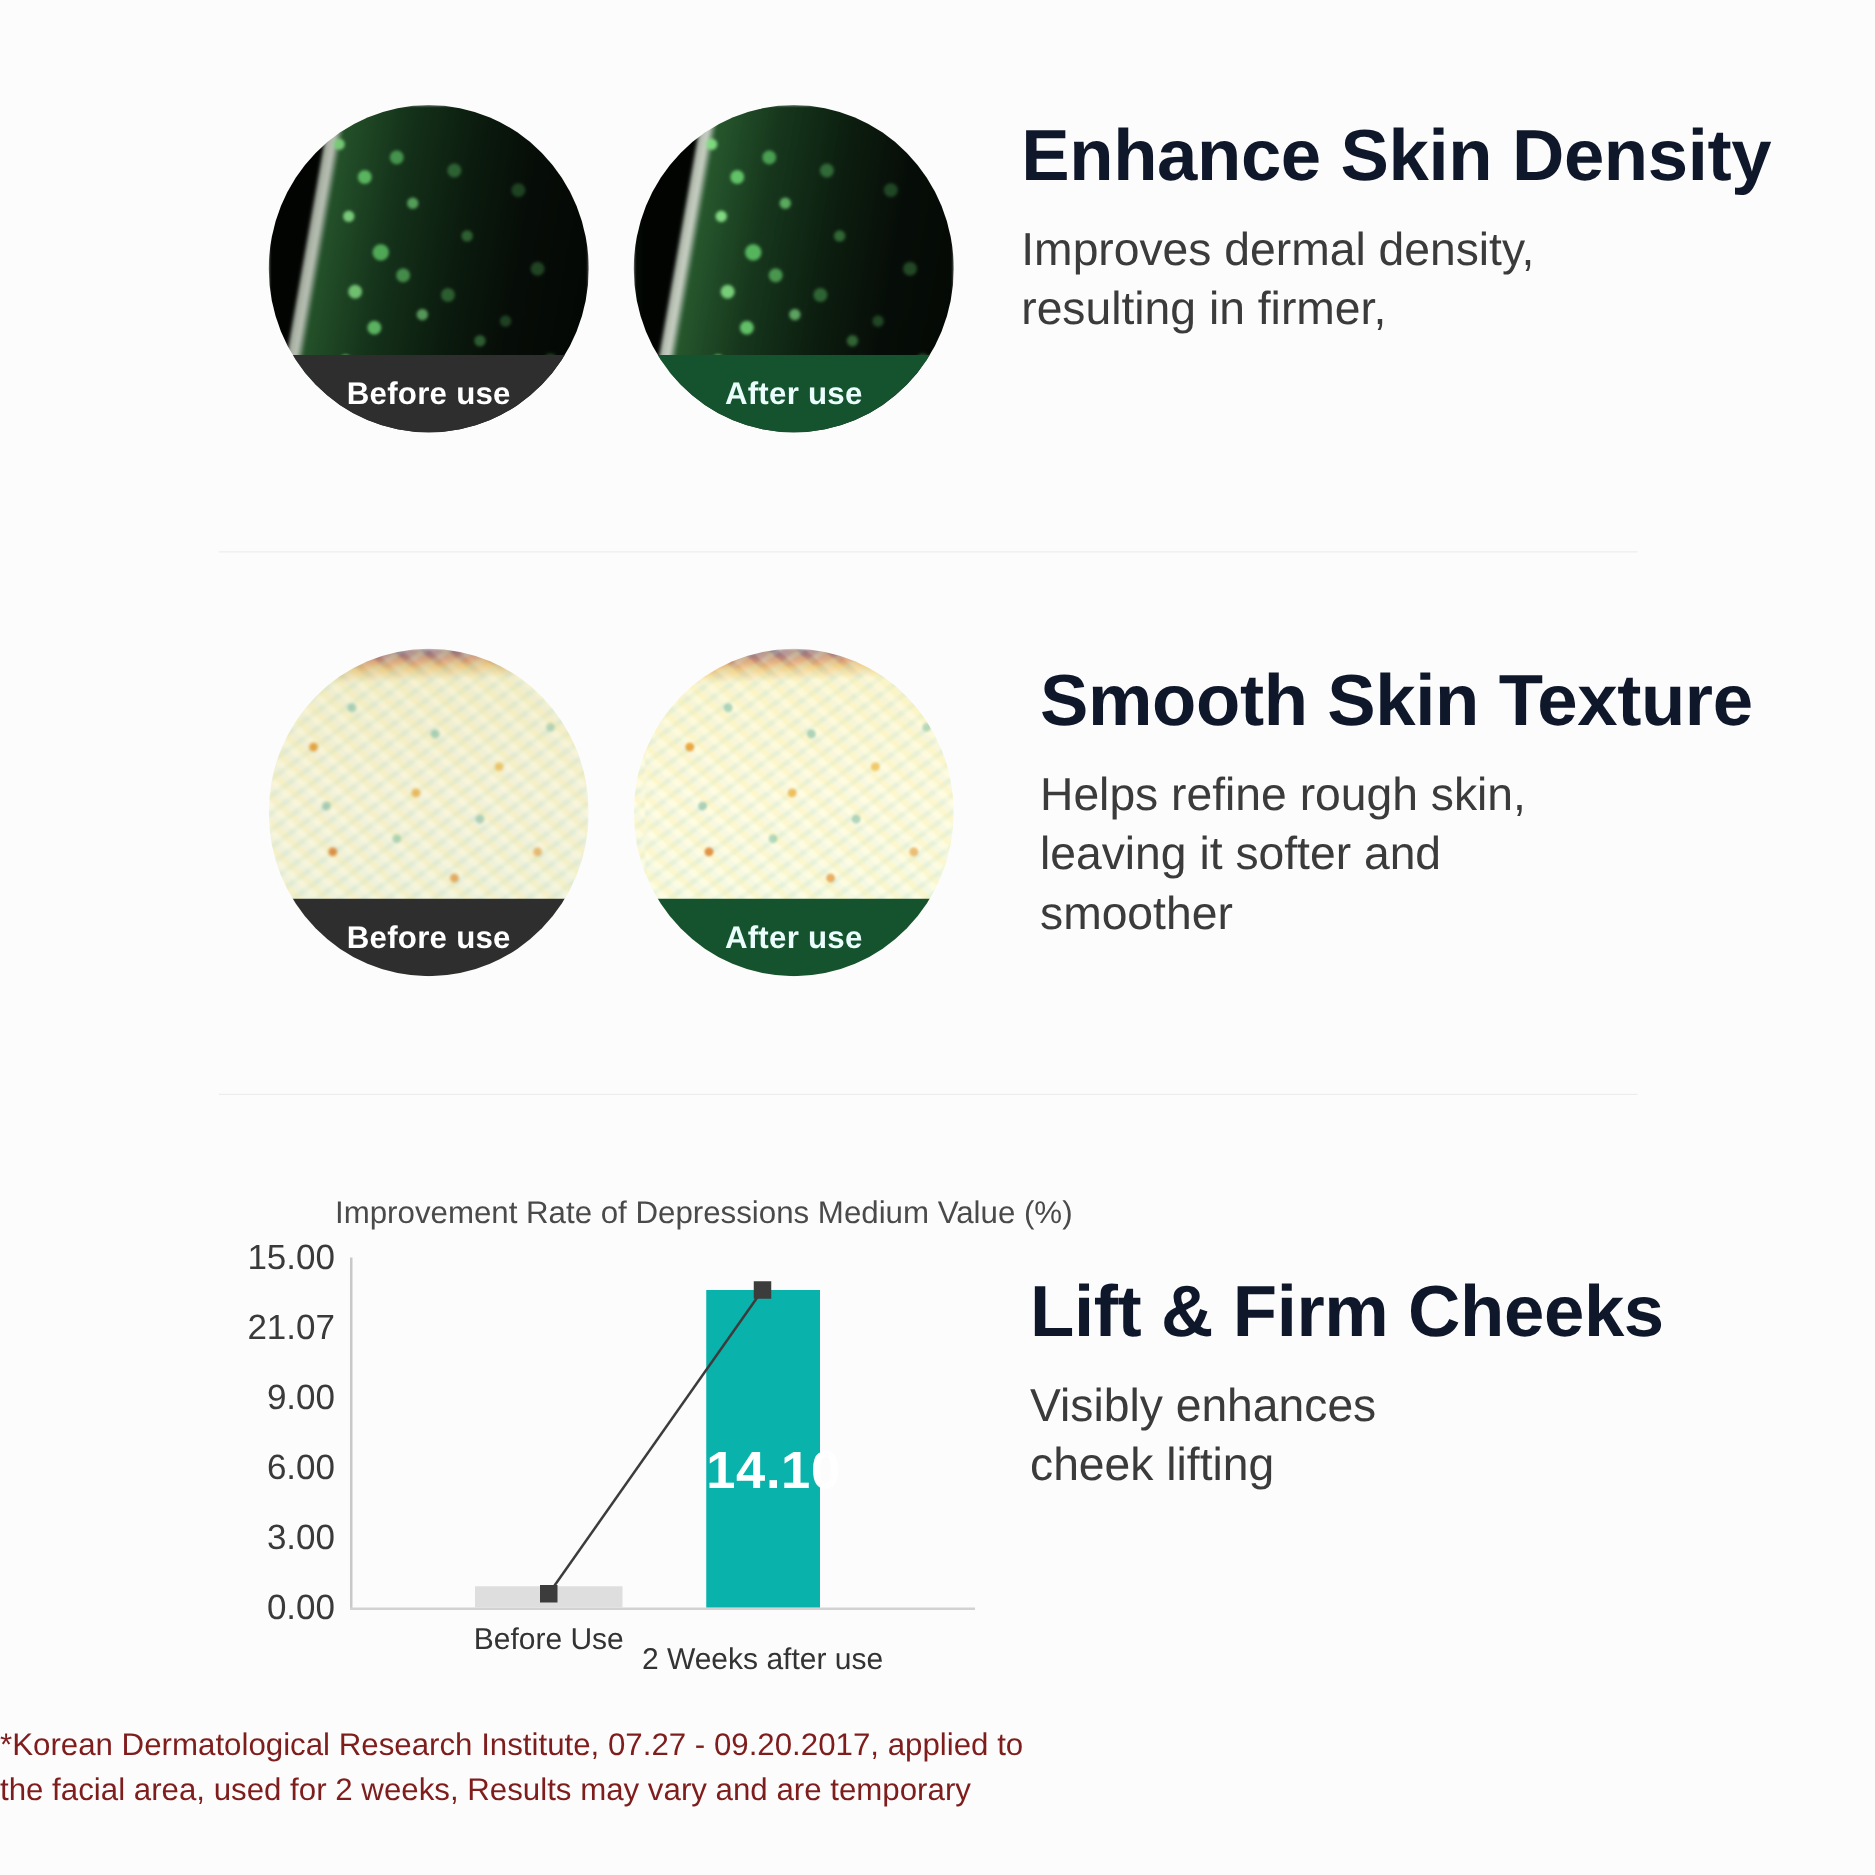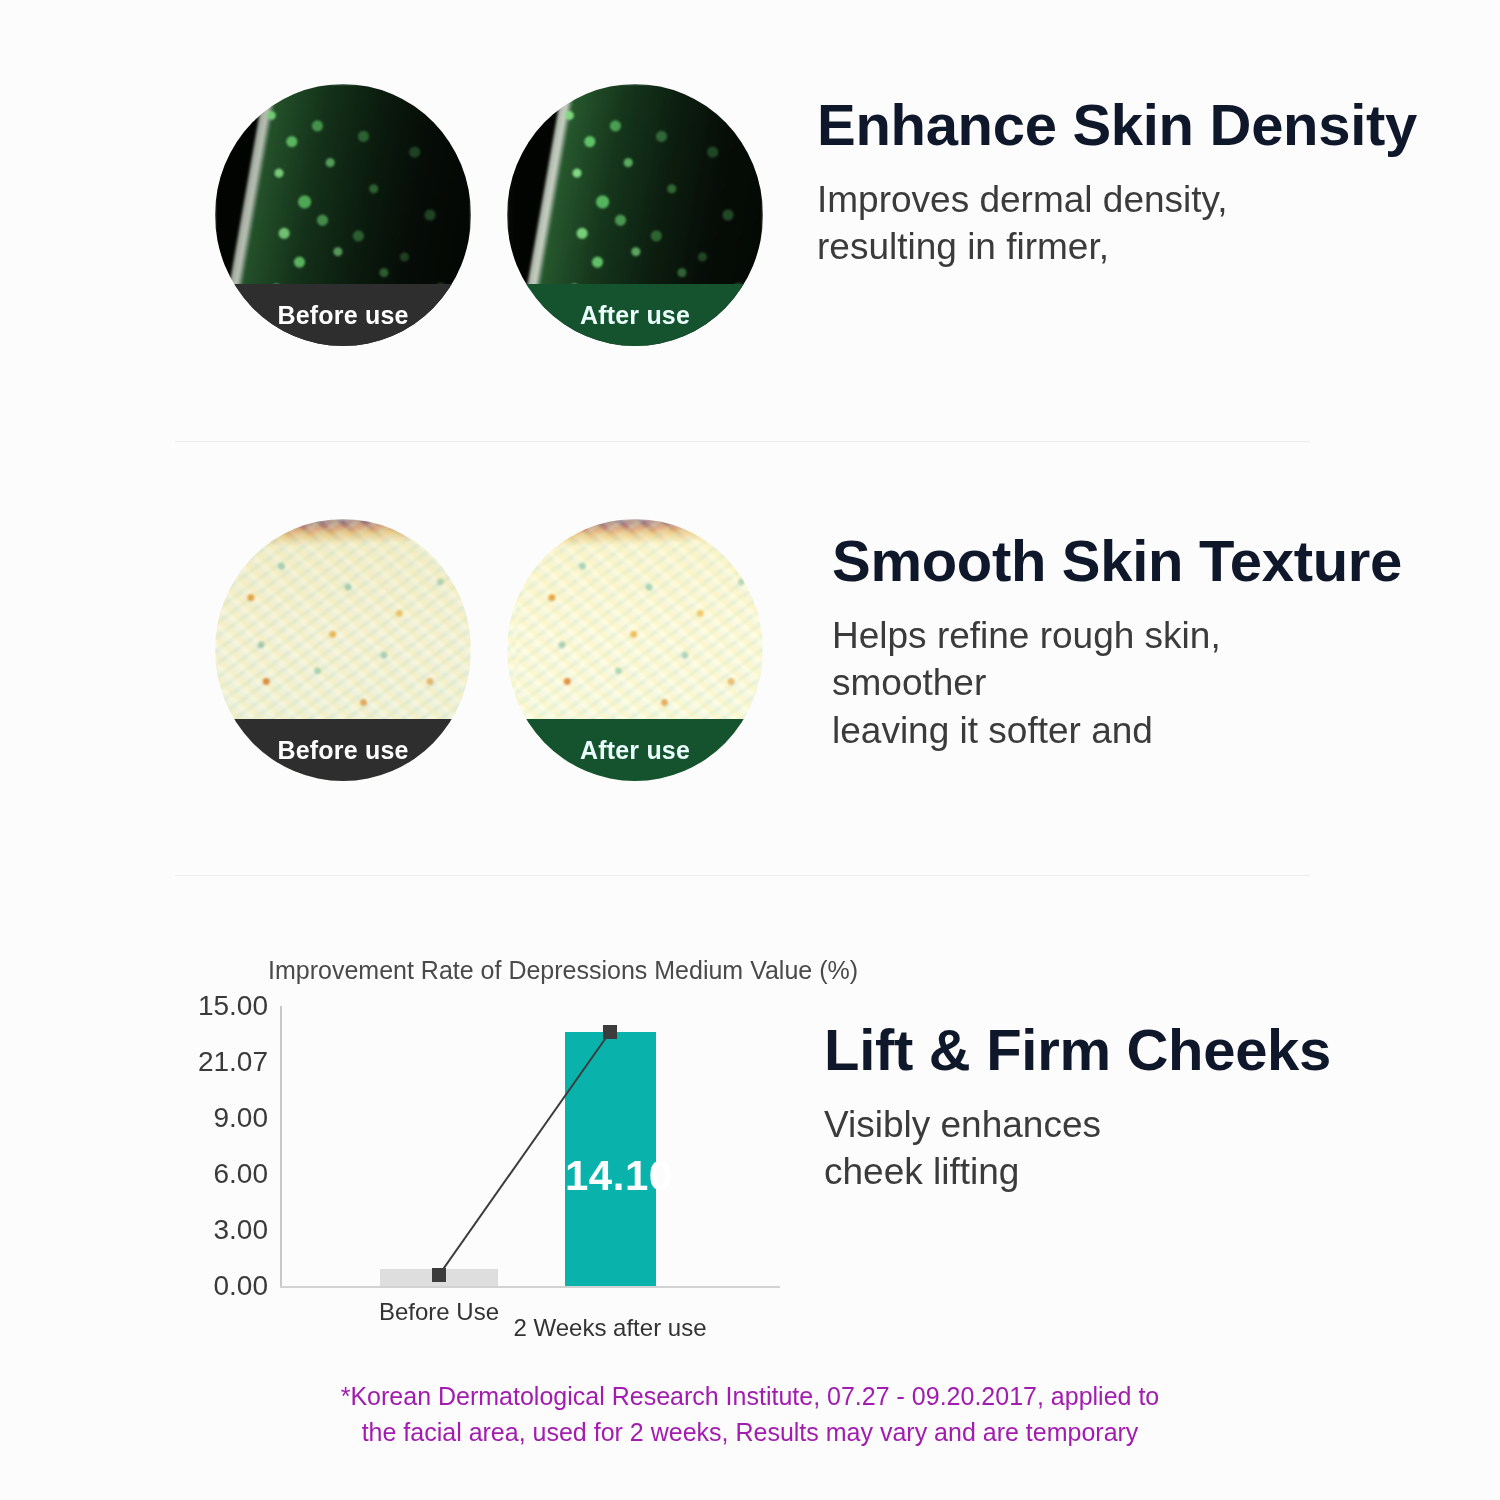--- a/index.html
+++ b/index.html
@@ -243,23 +243,23 @@
     font-size: 24px;
     color: #333333;
     white-space: nowrap;
     transform: translateX(-50%);
   }
   .footnote {
     position: absolute;
     left: 0;
     top: 1378px;
     width: 1500px;
-    text-align: center;
+    text-align: left;
     font-size: 25px;
-    color: #a21caf;
+    color: #7f1d1d;
     line-height: 1.45;
   }
   .footnote div { white-space: nowrap; }
 </style>
 </head>
 <body>
 
 <div id="page">
 
   <div class="section" style="top:0;height:441px;">
@@ -296,22 +296,22 @@
       <div class="circle right">
         <div class="scan-img scan-texture after"></div>
         <div class="label-band after">After use</div>
       </div>
     </div>
 
     <div class="copy" style="left:832px;top:90px;">
       <h2>Smooth Skin Texture</h2>
       <div class="body">
         <div>Helps refine rough skin,</div>
+        <div>leaving it softer and</div>
         <div>smoother</div>
-        <div>leaving it softer and</div>
       </div>
     </div>
   </div>
 
   <div class="divider" style="top:875px;"></div>
 
   <div class="section" style="top:875px;height:578px;">
 
     <div class="copy" style="left:824px;top:145px;">
       <h2>Lift &amp; Firm Cheeks</h2>

